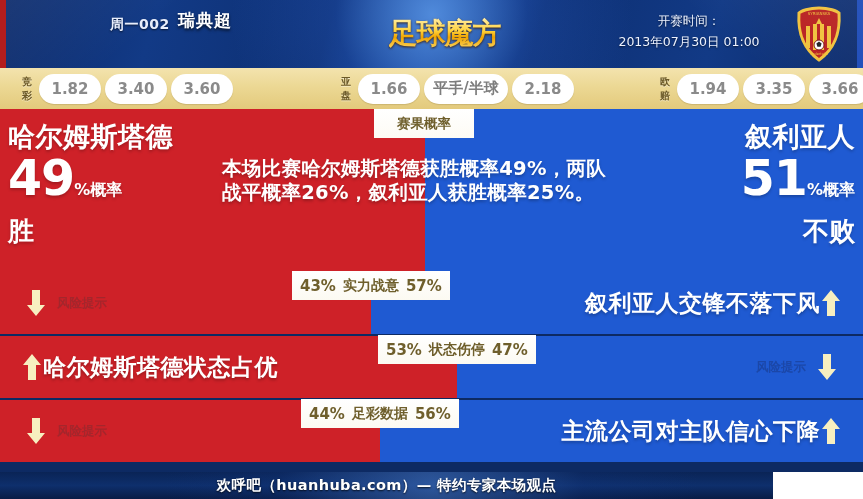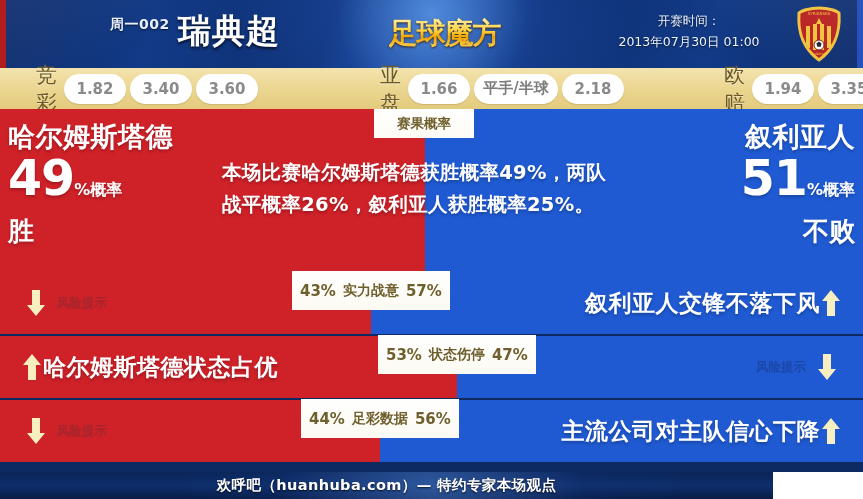--- a/index.html
+++ b/index.html
@@ -34,21 +34,21 @@
   .crest.right{left:789px;}
   .crest svg{display:block;width:60px;height:60px;}
 
   .match-label{
     position:absolute;left:110px;top:16px;
     color:#e8eefc;font-size:14px;font-weight:bold;letter-spacing:.5px;
     text-shadow:0 1px 2px rgba(0,0,0,.6);
   }
   .league-name{
     position:absolute;left:178px;top:9px;
-    color:#ffffff;font-size:33px;font-weight:bold;letter-spacing:1px;
+    color:#ffffff;font-size:17px;font-weight:bold;letter-spacing:1px;
     text-shadow:0 2px 3px rgba(0,0,0,.7);
   }
   .brand{
     position:absolute;left:360px;top:8px;width:145px;height:52px;
     display:flex;align-items:center;justify-content:center;
   }
   .brand-txt{
     font-size:29px;font-weight:bold;letter-spacing:-1px;
     background:linear-gradient(180deg,#fff6c8 0%,#ffd23c 42%,#f0a400 58%,#ffe98a 100%);
     -webkit-background-clip:text;background-clip:text;color:transparent;
@@ -63,21 +63,21 @@
   }
 
   
   .odds-bar{
     position:relative;width:863px;height:41px;
     background:linear-gradient(180deg,#f3e3ae 0%,#ecd894 45%,#e3ca7c 100%);
     display:flex;align-items:center;
   }
   .odds-group{display:flex;align-items:center;height:41px;}
   .odds-title{
-    color:#6c5a28;font-size:21px;font-weight:normal;margin:0 7px 0 18px;
+    color:#6c5a28;font-size:10px;font-weight:bold;margin:0 7px 0 4px;
     text-shadow:0 1px 0 rgba(255,255,255,.45);
   }
   .odds-cell{
     background:#ffffff;color:#8a8a8a;font-size:15px;font-weight:bold;
     height:30px;min-width:50px;padding:0 6px;margin-right:4px;
     display:flex;align-items:center;justify-content:center;
     box-shadow:0 1px 1px rgba(130,110,60,.25);
     border-radius:15px;
   }
   .odds-cell.wide{min-width:72px;color:#7d7d7d;}
@@ -92,38 +92,38 @@
   .side-team{font-size:27px;font-weight:bold;line-height:32px;letter-spacing:.5px;
     text-shadow:0 2px 3px rgba(0,0,0,.22);}
   .side-num{font-size:49px;font-weight:bold;line-height:52px;letter-spacing:-1px;
     text-shadow:0 2px 3px rgba(0,0,0,.22);}
   .side-num .suffix{font-size:16px;font-weight:bold;letter-spacing:0;}
   .side-res{font-size:26px;font-weight:bold;line-height:31px;
     text-shadow:0 2px 3px rgba(0,0,0,.22);}
 
   .desc{
     position:absolute;left:222px;top:48px;width:400px;
-    color:#fff;font-size:19.5px;font-weight:bold;line-height:32px;letter-spacing:.3px;
+    color:#fff;font-size:19.5px;font-weight:bold;line-height:24px;letter-spacing:.3px;
     text-shadow:0 2px 3px rgba(0,0,0,.25);
   }
   .band-chip{
     position:absolute;left:374px;top:0;width:100px;height:29px;
     background:linear-gradient(180deg,#ffffff 0%,#fdfbf4 100%);
     display:flex;align-items:center;justify-content:center;
     color:#6f5f2c;font-size:13.5px;font-weight:bold;
   }
 
   
   .rows{position:absolute;left:0;top:272px;width:863px;height:200px;background:#0d2a63;}
   .row{position:relative;width:863px;height:62px;margin-bottom:2px;}
   .row .bar-red{position:absolute;left:0;top:0;height:62px;background:#ce2128;}
   .row .bar-blue{position:absolute;top:0;right:0;height:62px;background:#1f5ad2;}
 
   .row-chip{
-    position:absolute;top:-1px;height:39px;
+    position:absolute;top:-1px;height:29px;
     background:linear-gradient(180deg,#ffffff 0%,#fcfaf2 100%);
     display:flex;align-items:center;justify-content:center;gap:7px;
     padding:0 8px;color:#6f5f2c;font-size:14px;font-weight:bold;white-space:nowrap;
     z-index:4;
   }
   .row-chip .pc{font-size:15px;}
 
   .row-msg{
     position:absolute;top:0;height:62px;display:flex;align-items:center;gap:1px;
     color:#ffffff;font-size:23px;font-weight:bold;letter-spacing:.5px;

